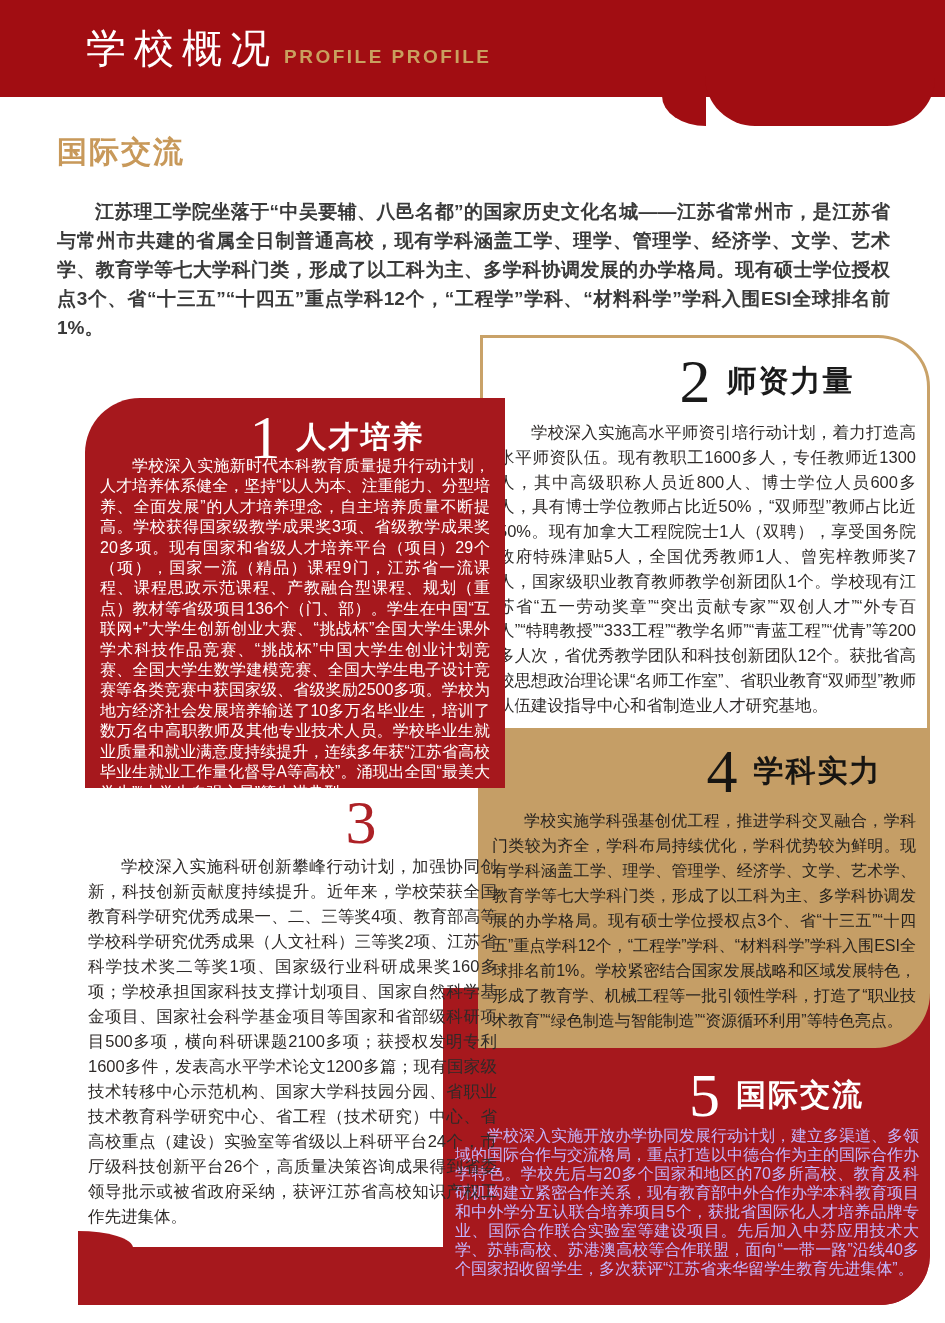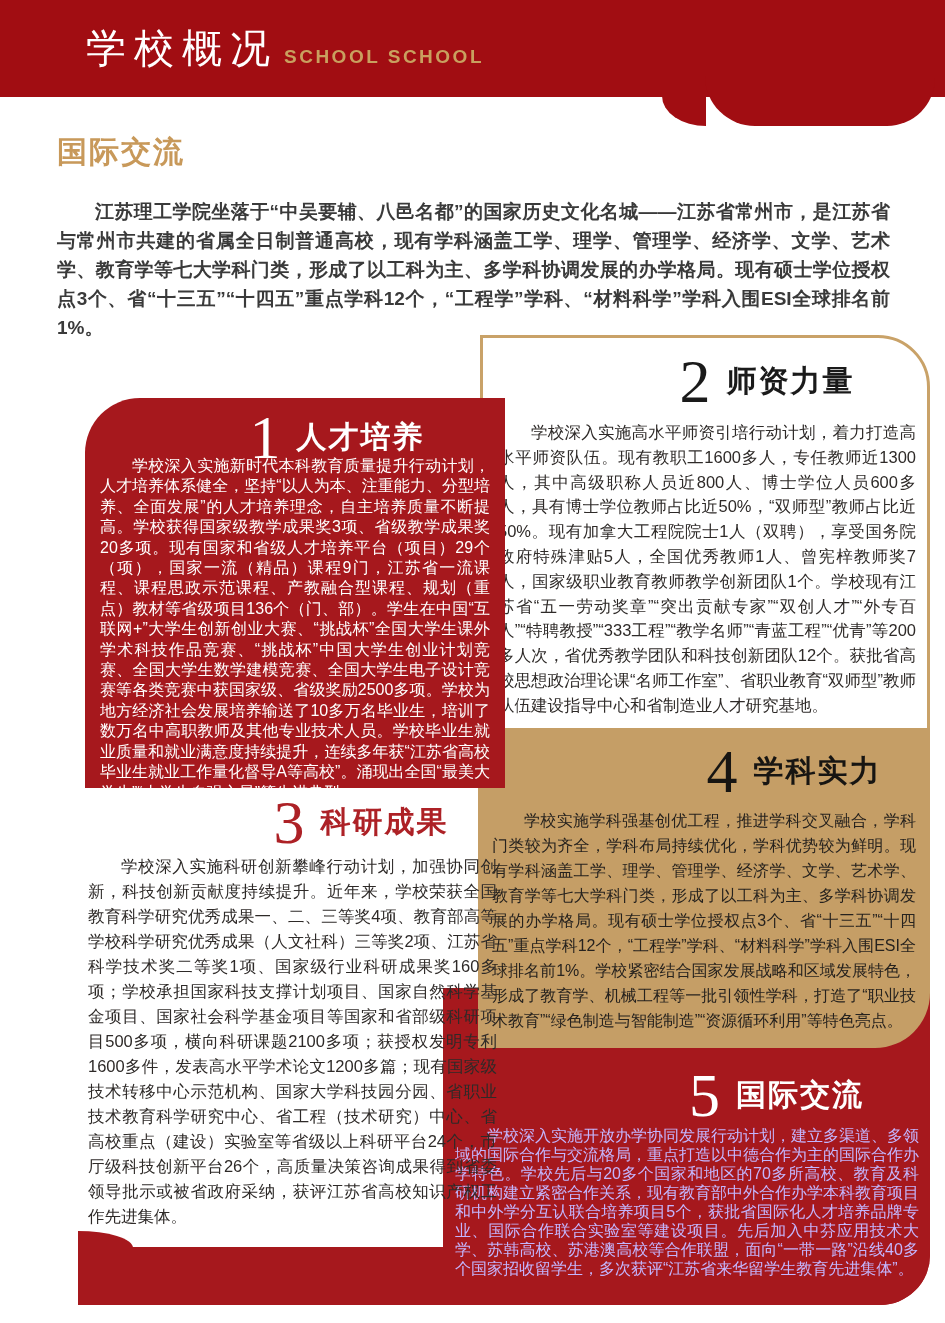--- a/index.html
+++ b/index.html
@@ -75,21 +75,21 @@
   .sec3-head .sec-num,.sec3-head .sec-title{color:#ad2126;}
   .sec3-body{left:88px;top:854px;width:409px;font-size:16.5px;line-height:25px;color:#2e2a28;}
 </style>
 </head>
 <body>
 
 <div class="abs banner-bar"></div>
 <div class="abs banner-ext"></div>
 <div class="abs banner-fillet"></div>
 <div class="abs banner-title">学校概况</div>
-<div class="abs banner-sub">SCHOOL SCHOOL</div>
+<div class="abs banner-sub">PROFILE PROFILE</div>
 
 <div class="abs page-heading">国际交流</div>
 <p class="abs intro">江苏理工学院坐落于“中吴要辅、八邑名都”的国家历史文化名城——江苏省常州市，是江苏省与常州市共建的省属全日制普通高校，现有学科涵盖工学、理学、管理学、经济学、文学、艺术学、教育学等七大学科门类，形成了以工科为主、多学科协调发展的办学格局。现有硕士学位授权点3个、省“十三五”“十四五”重点学科12个，“工程学”学科、“材料科学”学科入围ESI全球排名前1%。</p>
 
 <div class="abs band"></div>
 <div class="abs band-tab"></div>
 
 <div class="abs box5">
   <div class="sec-head">
     <span class="sec-num">5</span>
@@ -117,15 +117,14 @@
 <div class="abs box1">
   <div class="sec-head">
     <span class="sec-num">1</span>
     <span class="sec-title">人才培养</span>
   </div>
   <p class="sec-body">学校深入实施新时代本科教育质量提升行动计划，人才培养体系健全，坚持“以人为本、注重能力、分型培养、全面发展”的人才培养理念，自主培养质量不断提高。学校获得国家级教学成果奖3项、省级教学成果奖20多项。现有国家和省级人才培养平台（项目）29个（项），国家一流（精品）课程9门，江苏省一流课程、课程思政示范课程、产教融合型课程、规划（重点）教材等省级项目136个（门、部）。学生在中国“互联网+”大学生创新创业大赛、“挑战杯”全国大学生课外学术科技作品竞赛、“挑战杯”中国大学生创业计划竞赛、全国大学生数学建模竞赛、全国大学生电子设计竞赛等各类竞赛中获国家级、省级奖励2500多项。学校为地方经济社会发展培养输送了10多万名毕业生，培训了数万名中高职教师及其他专业技术人员。学校毕业生就业质量和就业满意度持续提升，连续多年获“江苏省高校毕业生就业工作量化督导A等高校”。涌现出全国“最美大学生”“大学生自强之星”等先进典型。</p>
 </div>
 
 <div class="abs sec-head sec3-head">
   <span class="sec-num">3</span>
-  <span class="sec-title">科研成果</span>
 </div>
 <p class="abs sec-body sec3-body">学校深入实施科研创新攀峰行动计划，加强协同创新，科技创新贡献度持续提升。近年来，学校荣获全国教育科学研究优秀成果一、二、三等奖4项、教育部高等学校科学研究优秀成果（人文社科）三等奖2项、江苏省科学技术奖二等奖1项、国家级行业科研成果奖160多项；学校承担国家科技支撑计划项目、国家自然科学基金项目、国家社会科学基金项目等国家和省部级科研项目500多项，横向科研课题2100多项；获授权发明专利1600多件，发表高水平学术论文1200多篇；现有国家级技术转移中心示范机构、国家大学科技园分园、省职业技术教育科学研究中心、省工程（技术研究）中心、省高校重点（建设）实验室等省级以上科研平台24个，市厅级科技创新平台26个，高质量决策咨询成果得到省委领导批示或被省政府采纳，获评江苏省高校知识产权工作先进集体。</p>
 
 </body></html>

